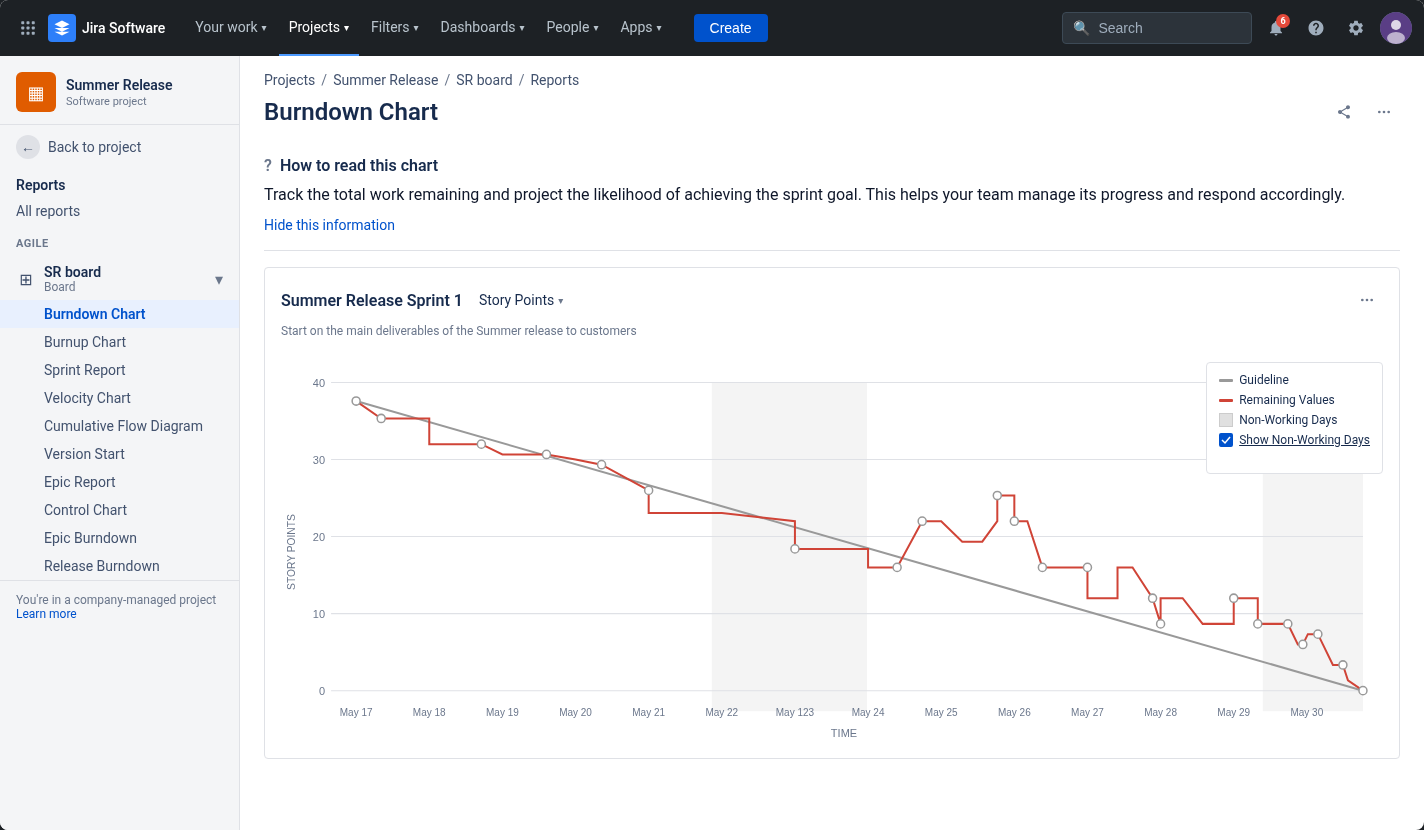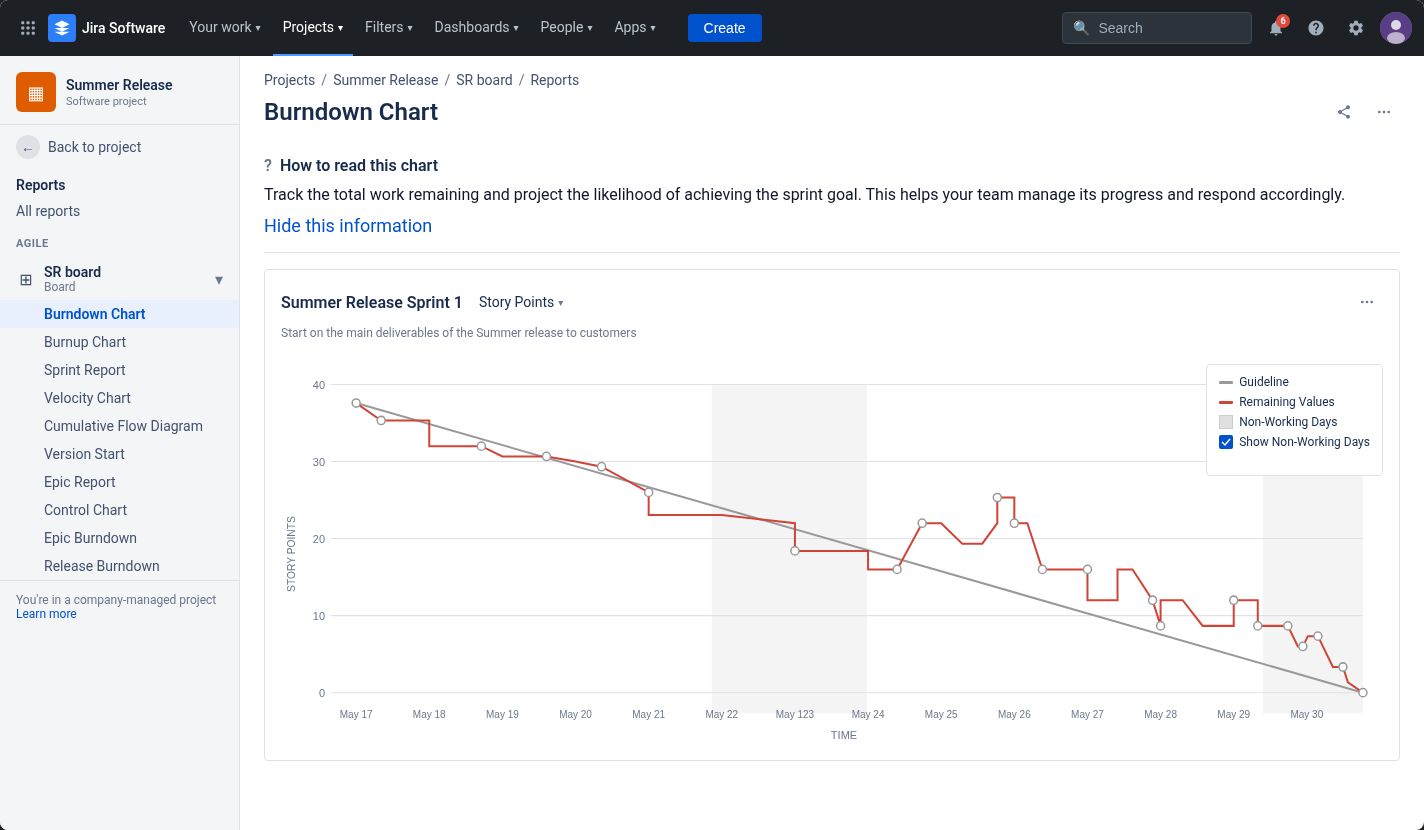--- a/index.html
+++ b/index.html
@@ -3,21 +3,21 @@
   <meta charset="utf-8">
   <style>
     * { box-sizing: border-box; margin: 0; padding: 0; }
     body { font-family: -apple-system, BlinkMacSystemFont, "Segoe UI", Roboto, sans-serif; background: #1d2125; display: flex; justify-content: center; align-items: center; min-height: 100vh; }
     .window { width: 1424px; height: 830px; background: #fff; border-radius: 8px; overflow: hidden; display: flex; flex-direction: column; }
 
     
     .topnav { height: 56px; background: #1d2125; display: flex; align-items: center; padding: 0 12px; gap: 4px; flex-shrink: 0; }
     .topnav-grid { display: grid; place-items: center; width: 32px; height: 32px; cursor: pointer; color: #9fadbc; }
     .topnav-grid svg { width: 18px; height: 18px; }
-    .topnav-logo { display: flex; align-items: center; gap: 6px; margin-right: 10px; text-decoration: none; }
+    .topnav-logo { display: flex; align-items: center; gap: 6px; margin-right: 16px; text-decoration: none; }
     .topnav-logo-icon { width: 28px; height: 28px; background: #2d7ff9; border-radius: 4px; display: grid; place-items: center; }
     .topnav-logo-icon svg { width: 18px; height: 18px; fill: white; }
     .topnav-logo-text { color: white; font-size: 14px; font-weight: 500; }
     .topnav-nav { display: flex; align-items: center; gap: 2px; flex: 1; }
     .nav-item { color: #b8c3cc; font-size: 14px; padding: 0 10px; height: 56px; display: flex; align-items: center; gap: 4px; cursor: pointer; border-bottom: 2px solid transparent; }
     .nav-item.active { color: white; border-bottom: 2px solid #4c9aff; }
     .nav-item .chevron { font-size: 10px; }
     .nav-create { background: #0052cc; color: white; border: none; padding: 6px 16px; border-radius: 4px; font-size: 14px; font-weight: 500; cursor: pointer; margin-left: 20px; }
     .topnav-right { display: flex; align-items: center; gap: 8px; }
     .search-box { display: flex; align-items: center; background: #2c333a; border: 1px solid #3d4a56; border-radius: 4px; padding: 0 10px; gap: 8px; width: 190px; height: 32px; }
@@ -59,38 +59,38 @@
     .breadcrumb-sep { color: #6b778c; }
     .page-title-row { display: flex; align-items: center; justify-content: space-between; margin-bottom: 16px; }
     .page-title { font-size: 24px; font-weight: 600; color: #172b4d; }
     .page-actions { display: flex; align-items: center; gap: 8px; }
     .icon-action { width: 32px; height: 32px; border-radius: 4px; display: grid; place-items: center; color: #6b778c; cursor: pointer; border: 1px solid transparent; }
 
     .info-box { background: #fff; border-bottom: 1px solid #dfe1e6; padding: 12px 0 16px; margin-bottom: 16px; }
     .info-title { display: flex; align-items: center; gap: 8px; font-size: 16px; font-weight: 600; color: #172b4d; margin-bottom: 8px; }
     .info-icon { color: #6b778c; font-size: 16px; }
     .info-text { font-size: 16px; color: #0f172a; line-height: 1.5; margin-bottom: 8px; }
-    .hide-link { color: #0052cc; font-size: 18px; cursor: pointer; text-decoration: none; }
+    .hide-link { color: #0052cc; font-size: 14px; cursor: pointer; text-decoration: none; }
 
     .chart-container { border: 1px solid #dfe1e6; border-radius: 4px; padding: 16px; background: #fff; }
     .chart-header { display: flex; align-items: center; gap: 16px; margin-bottom: 8px; }
     .sprint-selector { font-size: 16px; font-weight: 600; color: #172b4d; text-align: right; }
     .metric-dropdown { display: flex; align-items: center; gap: 4px; font-size: 14px; color: #172b4d; cursor: pointer; }
     .metric-dropdown .chevron { font-size: 10px; color: #6b778c; }
     .chart-more { margin-left: auto; color: #6b778c; cursor: pointer; width: 32px; height: 32px; display: grid; place-items: center; }
     .chart-subtitle { font-size: 12px; color: #6b778c; margin-bottom: 24px; }
     .chart-area { position: relative; width: 100%; height: 380px; }
 
     
     .chart-svg { width: 100%; height: 100%; }
 
     
     .legend { position: absolute; top: 0; right: 0; background: white; border: 1px solid #dfe1e6; border-radius: 4px; padding: 10px 12px; }
     .legend-item { display: flex; align-items: center; gap: 6px; font-size: 12px; color: #172b4d; margin-bottom: 6px; }
-    .legend-item:last-child { margin-bottom: 16px; }
+    .legend-item:last-child { margin-bottom: 16px; text-decoration: underline; }
     .legend-color { width: 14px; height: 3px; border-radius: 1px; }
     .legend-swatch { width: 14px; height: 14px; }
     .legend-checkbox { width: 14px; height: 14px; border: 2px solid #0052cc; background: #0052cc; border-radius: 2px; display: grid; place-items: center; flex-shrink: 0; }
     .legend-checkbox svg { fill: white; }
 
     .sidebar-reports-label { padding: 8px 16px 4px; font-size: 14px; font-weight: 600; color: #172b4d; }
   </style>
 </head>
 <body>
 

